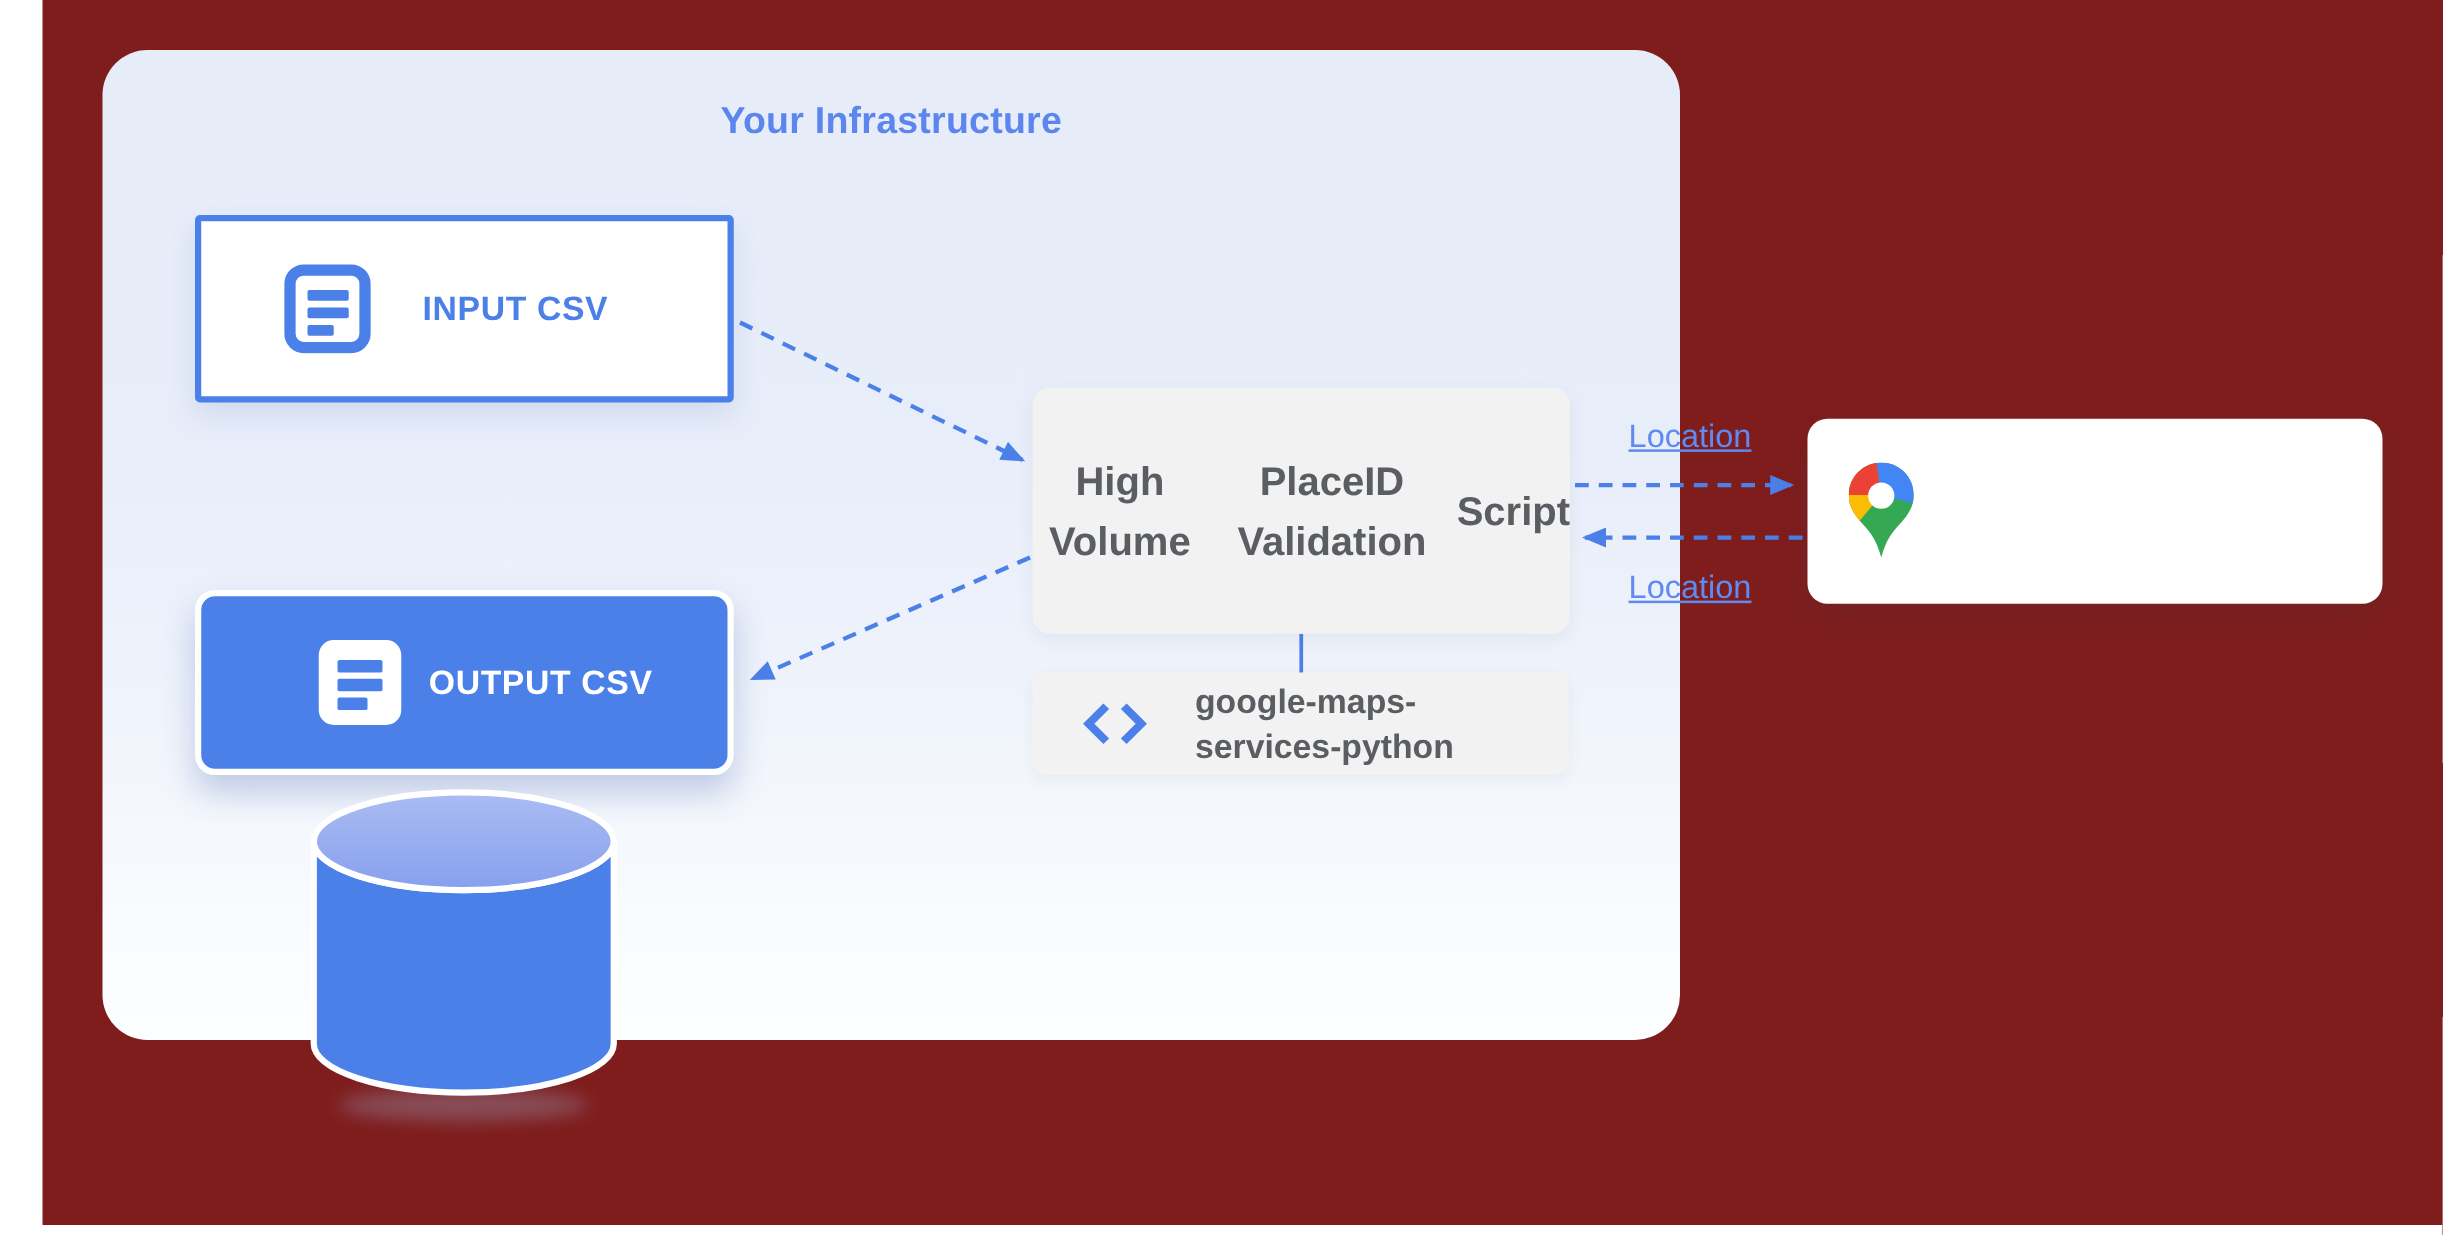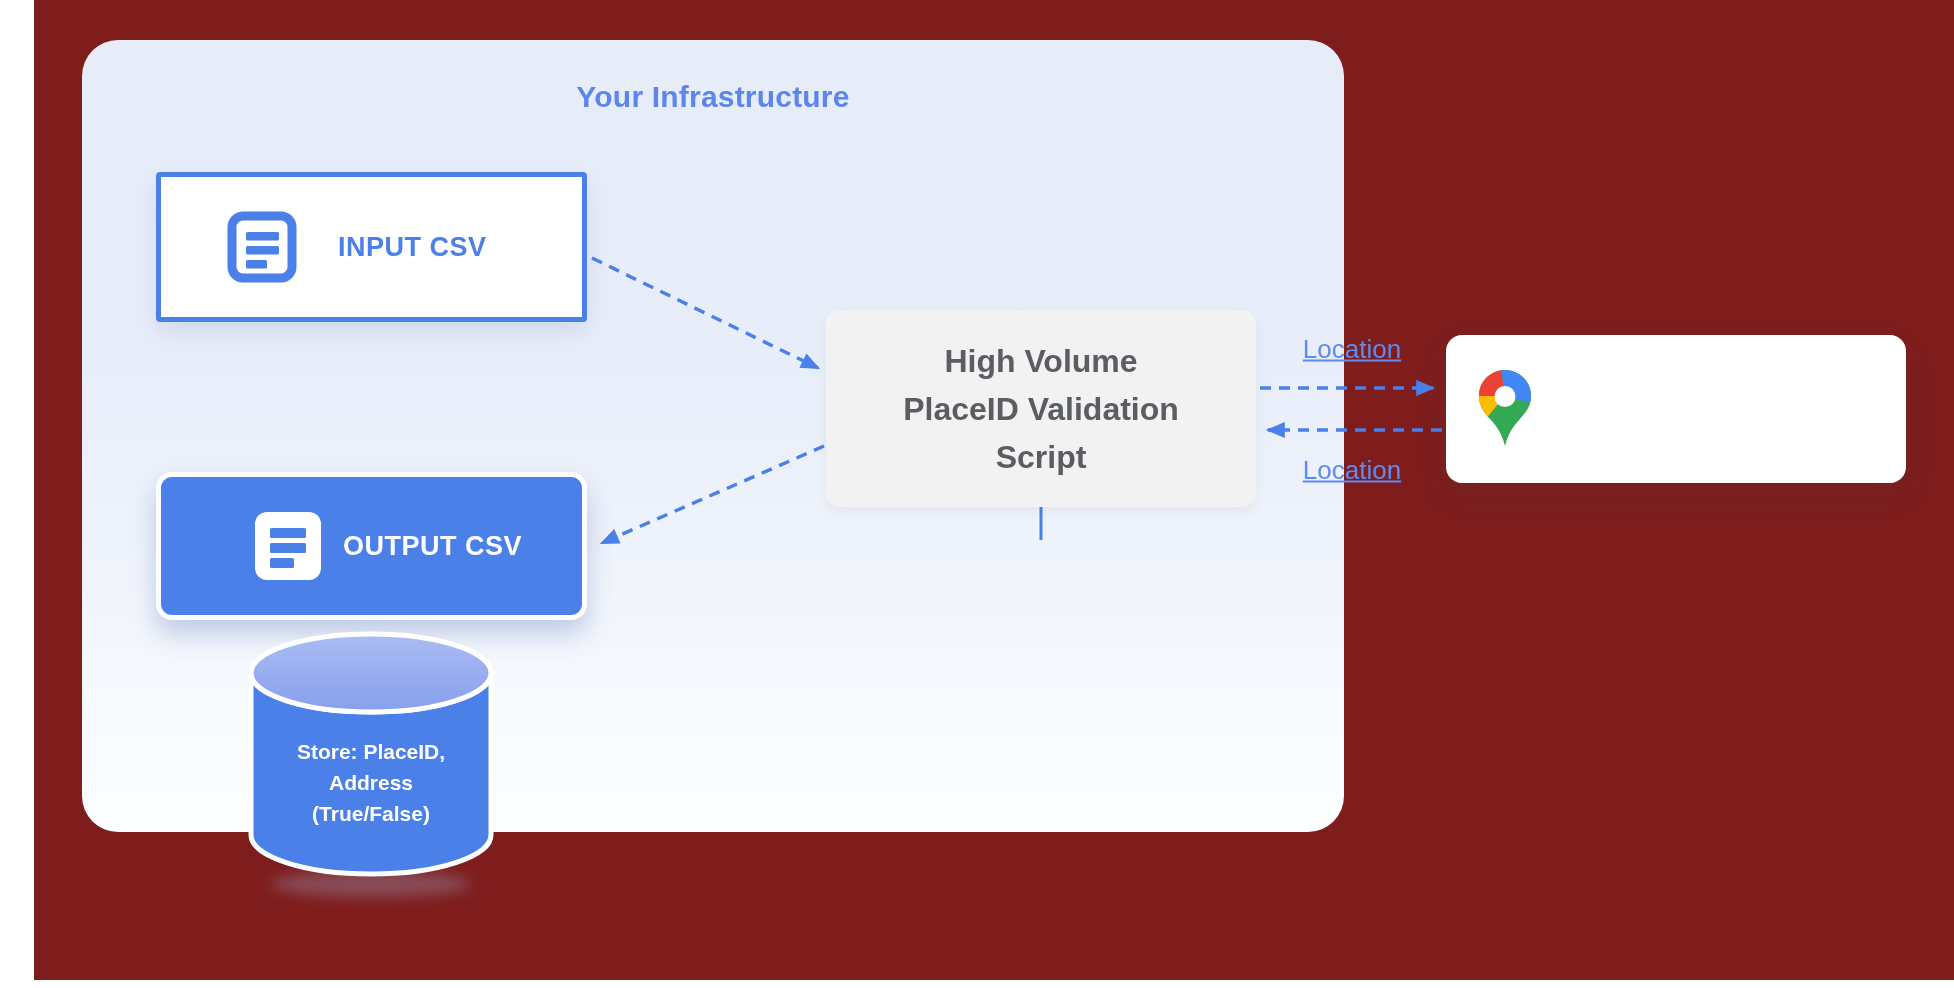--- a/index.html
+++ b/index.html
@@ -33,21 +33,21 @@
     box-shadow:0 14px 26px rgba(74,103,178,.30);
     padding-left:92px;gap:20px;
   }
   .csv-label{font-size:27px;font-weight:bold;letter-spacing:.5px;}
   .csv-label.blue{color:#4a80e8;}
   .csv-label.white{color:#ffffff;}
   .node-script{
     left:792px;top:310px;width:430px;height:197px;
     background:#f2f2f2;border-radius:14px;
     box-shadow:0 5px 12px rgba(90,100,120,.08);
-    flex-direction:column;justify-content:center;
+    flex-direction:row;justify-content:center;
   }
   .node-script .line{
     font-size:32px;line-height:48px;font-weight:bold;color:#5a5d61;text-align:center;
   }
   .node-lib{
     left:792px;top:538px;width:429px;height:82px;
     background:#f2f2f2;border-radius:10px;
     box-shadow:0 4px 10px rgba(90,100,120,.07);
     padding-left:38px;gap:36px;
   }
@@ -114,20 +114,30 @@
     </svg>
     <span class="csv-label white">OUTPUT CSV</span>
   </div>
 
   <div class="node node-script">
     <div class="line">High Volume</div>
     <div class="line">PlaceID Validation</div>
     <div class="line">Script</div>
   </div>
 
+  <div class="node node-lib">
+    <svg width="56" height="34" viewBox="0 0 56 34">
+      <polyline points="21,3 7,17 21,31" fill="none" stroke="#4a80e8" stroke-width="6.5"></polyline>
+      <polyline points="35,3 49,17 35,31" fill="none" stroke="#4a80e8" stroke-width="6.5"></polyline>
+    </svg>
+    <div class="lib-text">
+      <div class="line">google-maps-</div>
+      <div class="line">services-python</div>
+    </div>
+  </div>
 
   <div class="node node-api">
     <svg width="56" height="78" viewBox="0 0 56 78">
       <defs>
         <clipPath id="pinclip">
           <path d="M28 0 C13.6 0 2 11.6 2 26 C2 36 7 42.5 13.5 49.5 C19.5 56 24.5 62.5 28 76 C31.5 62.5 36.5 56 42.5 49.5 C49 42.5 54 36 54 26 C54 11.6 42.4 0 28 0 Z"></path>
         </clipPath>
       </defs>
       <g clip-path="url(#pinclip)">
         <rect x="0" y="0" width="56" height="78" fill="#34A853"></rect>
@@ -149,19 +159,14 @@
         <stop offset="1" stop-color="#86a0ed"></stop>
       </linearGradient>
       <filter id="soft" x="-50%" y="-50%" width="200%" height="200%">
         <feGaussianBlur stdDeviation="7"></feGaussianBlur>
       </filter>
     </defs>
     <ellipse cx="140" cy="276" rx="100" ry="13" fill="#9aa7c4" opacity="0.35" filter="url(#soft)"></ellipse>
     <path d="M20 65 L20 227 A120 39 0 0 0 260 227 L260 65 A120 39 0 0 1 20 65 Z" fill="#4a80e8" stroke="#ffffff" stroke-width="5"></path>
     <ellipse cx="140" cy="65" rx="120" ry="39" fill="url(#topg)" stroke="#ffffff" stroke-width="5"></ellipse>
   </svg>
-  <div class="cyl-text">
-    <div>Store: PlaceID,</div>
-    <div>Address</div>
-    <div>(True/False)</div>
-  </div>
 
 </div>
 
 </body></html>

